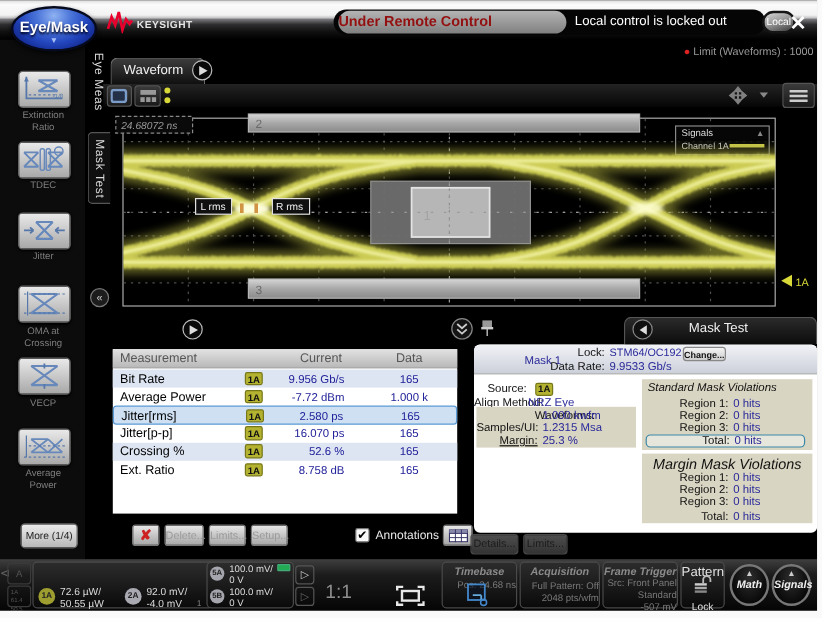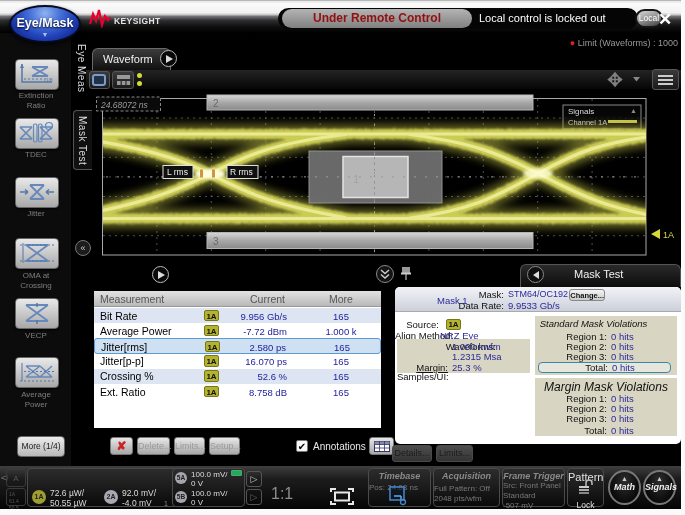--- a/index.html
+++ b/index.html
@@ -17,21 +17,21 @@
     background:radial-gradient(ellipse at 50% 18%, #8fb2f2 0%, #4a74d8 30%, #2346be 58%, #102488 85%, #0a1a64 100%);
     box-shadow:0 2px 4px rgba(0,0,0,.7); z-index:30; }
   #eyemask .t { position:absolute; width:100%; text-align:center; top:9px;
     color:#fff; font-weight:bold; font-size:12.5px; text-shadow:0 1px 2px #001; }
   #eyemask .a { position:absolute; width:100%; text-align:center; top:24px;
     color:#a8c0f8; font-size:7px; }
   #notif { position:absolute; left:278px; top:8px; width:360px; height:21px;
     background:#050505; border-radius:11px; z-index:5; }
   #remotepill { position:absolute; left:282px; top:9px; width:190px; height:19px;
     border-radius:10px; background:linear-gradient(180deg,#b4b4b4,#808080);
-    text-align:center; line-height:19px; color:#941010; font-weight:bold; font-size:12px; z-index:6; }
+    text-align:left; line-height:19px; color:#941010; font-weight:bold; font-size:12px; z-index:6; }
   #lockedtxt { position:absolute; left:479px; top:12px; color:#fff; font-size:11px; z-index:6; }
   #localpill { position:absolute; left:635px; top:9px; width:28px; height:19px; border-radius:10px;
     background:linear-gradient(160deg,#d8d8d8 0%,#9a9a9a 45%,#3a3a3a 100%); border:2px solid #151515;
     color:#fff; font-size:8.5px; text-align:center; line-height:15px; z-index:6; }
   #topx { position:absolute; left:658px; top:9px; color:#fff; font-size:17px; font-weight:bold; z-index:7; }
   #limitline { position:absolute; left:0px; top:38px; width:678px; text-align:right;
     color:#999; font-size:9px; z-index:4; }
   #limitline .dot { color:#d22; font-size:9px; }
 
   
@@ -108,21 +108,21 @@
     text-align:center; line-height:15px; z-index:2; }
 
   
   #botbar { position:absolute; left:0; top:466px; width:681px; height:43px;
     background:linear-gradient(180deg,#3f3f3f 0%,#1c1c1c 30%,#050505 100%); }
   .circ { position:absolute; border-radius:50%; text-align:center; font-weight:bold; color:#222; }
   .bsec { position:absolute; top:2px; height:39px; border:1px solid #4a4a4a; border-radius:4px;
     background:linear-gradient(180deg,#2c2c2c,#0a0a0a); }
   .bt { position:absolute; color:#8a8a8a; font-style:italic; font-weight:bold; font-size:9px;
     width:100%; text-align:center; top:2px; }
-  .dim { color:#787878; font-size:8px; text-align:left; width:100%; position:absolute; }
+  .dim { color:#787878; font-size:8px; text-align:right; width:100%; position:absolute; }
   .wsm { color:#dcdcdc; font-size:8.5px; position:absolute; }
   .oval { position:absolute; top:4px; width:33px; height:35px; border-radius:50%;
     background:radial-gradient(ellipse at 50% 30%,#2e2e2e,#0a0a0a 70%); border:2px solid #777;
     color:#eee; font-style:italic; font-weight:bold; font-size:9px; text-align:center; }
   #botwhite { position:absolute; left:0; top:509px; width:685px; height:6px; background:#fafafa; }
   #rightwhite { position:absolute; left:681px; top:0; width:4px; height:515px; background:#fafafa; }
 </style>
 </head>
 <body>
 <div id="app">
@@ -296,21 +296,21 @@
   <div class="playbtn" style="left:152px; top:266px;"></div>
   <div id="chevcircle">
     <svg width="16" height="16" viewBox="0 0 16 16">
         <path d="M4,4 l4,3.5 4,-3.5 M4,8.5 l4,3.5 4,-3.5" stroke="#ccc" stroke-width="1.5" fill="none"></path>
       </svg>
   </div>
   <div id="table">
     <div class="thead">
         <span style="position:absolute;left:6px;top:1.5px">Measurement</span>
       <span style="position:absolute;right:96px;top:1.5px">Current</span>
-      <span style="position:absolute;left:222px;top:1.5px;width:50px;text-align:center">More</span>
+      <span style="position:absolute;left:222px;top:1.5px;width:50px;text-align:center">Data</span>
       </div>
     <div class="row stripe" style="top:17px">
         <span class="rname">Bit Rate</span>
         <span class="badge">1A</span>
         <span class="rcur">9.956 Gb/s</span>
         <span class="rcnt">165</span>
       </div>
     <div class="row" style="top:32.2px">
         <span class="rname">Average Power</span>
         <span class="badge">1A</span>
@@ -362,33 +362,33 @@
     </svg>
   <div class="abs" style="left:574px;top:268px;color:#f0f0f0;font-size:11px;z-index:3">Mask Test</div>
   <svg class="abs" style="left:399px;top:266px;z-index:3" width="14" height="15" viewBox="0 0 14 15">
     <path d="M7,14 V8" stroke="#bbb" stroke-width="1.2"></path>
     <rect x="3" y="1" width="8" height="6" fill="#999"></rect>
       <rect x="2" y="6.5" width="10" height="2" fill="#ccc"></rect>
     </svg>
   <div id="maskpanel">
     <div id="maskhdr"></div>
     <div class="abs navy" style="left:42px;top:8px;font-size:9.5px;">Mask 1</div>
-    <div class="lbl" style="left:0px;top:2px;width:109px;">Mask:</div>
+    <div class="lbl" style="left:0px;top:2px;width:109px;">Lock:</div>
     <div class="abs navy" style="left:113px;top:2px;font-size:9px;">STM64/OC192</div>
-    <div class="abs" style="left:174px;top:2px;width:36px;height:12px;border:1px solid #888;border-radius:3px;background:linear-gradient(180deg,#f4f4f4,#ccc);font-size:7.5px;font-weight:bold;text-align:right;line-height:11px;color:#111;">Change...</div>
+    <div class="abs" style="left:174px;top:2px;width:36px;height:12px;border:1px solid #888;border-radius:3px;background:linear-gradient(180deg,#f4f4f4,#ccc);font-size:7.5px;font-weight:bold;text-align:left;line-height:11px;color:#111;">Change...</div>
     <div class="lbl" style="left:0px;top:13px;width:109px;">Data Rate:</div>
     <div class="abs navy" style="left:113px;top:13px;font-size:9.5px;">9.9533 Gb/s</div>
     <div class="lbl" style="left:0px;top:32px;width:44px;">Source:</div>
     <div class="abs" style="left:51px;top:32px;width:15px;height:11px;background:#b3b331;border:1px solid #77771a;border-radius:2px;color:#111;font-size:8px;font-weight:bold;text-align:center;line-height:10px;">1A</div>
     <div class="lbl" style="left:0px;top:43px;width:49px;">Align Method:</div>
     <div class="abs navy" style="left:45px;top:43px;font-size:9.5px;">NRZ Eye</div>
     <div class="beige" style="left:2px;top:52px;width:133px;height:34px;">
       <div class="lbl" style="left:0;top:2px;width:51px;margin-left:48px;">Waveforms:</div>
       <div class="abs navy" style="left:55px;top:2px;font-size:9.5px;">1.000 kwfm</div>
-      <div class="lbl" style="left:0;top:12px;width:51px;margin-top:20px;">Samples/UI:</div>
+      <div class="lbl" style="left:0;top:12px;width:51px;">Samples/UI:</div>
       <div class="abs navy" style="left:55px;top:12px;font-size:9.5px;">1.2315 Msa</div>
       <div class="lbl" style="left:0;top:23px;width:51px;text-decoration:underline;">Margin:</div>
       <div class="abs navy" style="left:55px;top:23px;font-size:9.5px;">25.3 %</div>
     </div>
     <div class="beige" style="left:140px;top:29px;width:142px;height:59px;">
       <div class="abs" style="left:0;top:2px;width:117px;text-align:center;font-size:9.5px;font-style:italic;color:#111;">Standard Mask Violations</div>
       <div class="lbl" style="left:0;top:15px;width:72px;">Region 1:</div>
         <div class="abs navy" style="left:76px;top:15px;font-size:9.5px;">0 hits</div>
       <div class="lbl" style="left:0;top:25px;width:72px;">Region 2:</div>
         <div class="abs navy" style="left:76px;top:25px;font-size:9.5px;">0 hits</div>

